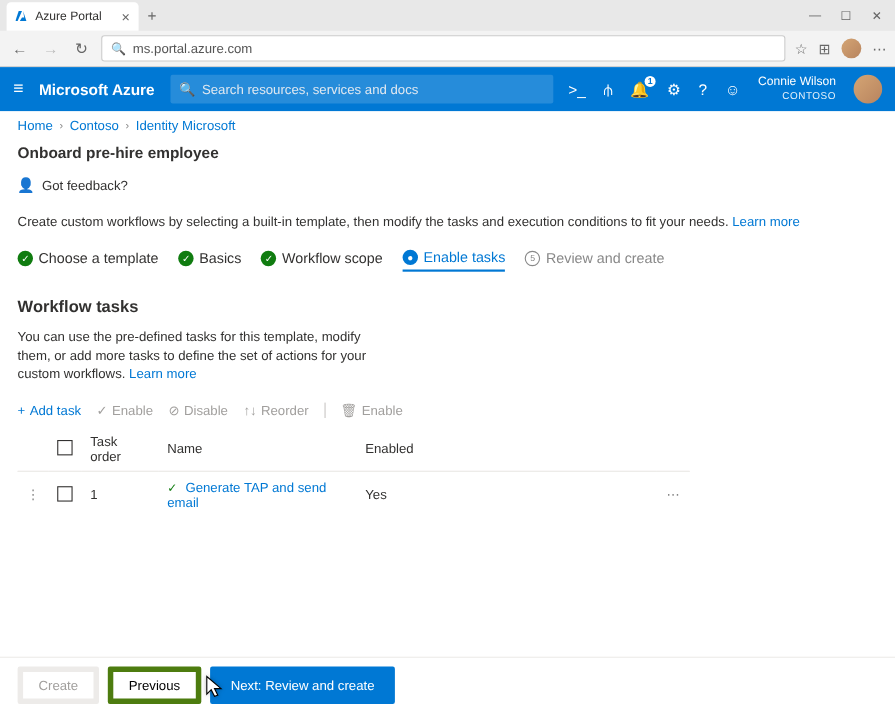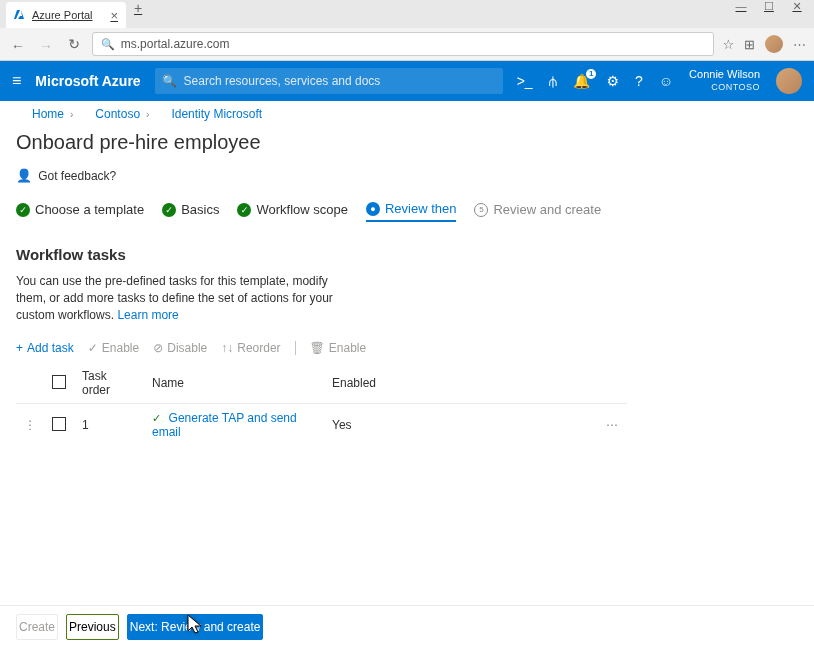--- a/index.html
+++ b/index.html
@@ -1,20 +1,20 @@
 <!DOCTYPE html>
 <html><head>
   <meta charset="utf-8">
   <style>
     * { margin: 0; padding: 0; box-sizing: border-box; }
     body { font-family: "Segoe UI", -apple-system, sans-serif; font-size: 13px; color: #323130; background: #fff; width: 814px; height: 648px; overflow: hidden; position: relative; }
     
     
     .browser-chrome { background: #e8e8e8; border-bottom: 1px solid #d0d0d0; }
-    .tab-row { display: flex; align-items: flex-start; height: 28px; padding-left: 6px; text-decoration: underline; }
+    .tab-row { display: flex; align-items: center; height: 28px; padding-left: 6px; }
     .tab { display: flex; align-items: center; background: #fff; border-radius: 4px 4px 0 0; height: 26px; padding: 0 8px; gap: 6px; font-size: 11px; min-width: 120px; margin-top: 2px; }
     .tab-favicon { width: 12px; height: 12px; display: flex; align-items: center; justify-content: center; }
     .tab-close { color: #666; font-size: 13px; margin-left: auto; cursor: pointer; }
     .new-tab { padding: 0 8px; color: #666; font-size: 14px; cursor: pointer; }
     .window-controls { margin-left: auto; display: flex; gap: 14px; padding-right: 10px; color: #666; font-size: 11px; }
     .window-controls span { cursor: pointer; width: 14px; text-align: center; }
     
     .addr-row { display: flex; align-items: center; height: 32px; padding: 0 8px; gap: 8px; background: #f3f3f3; }
     .nav-btn { color: #666; width: 20px; text-align: center; cursor: pointer; font-size: 14px; }
     .nav-btn.disabled { color: #bbb; }
@@ -31,26 +31,26 @@
     .bar-icons { margin-left: auto; display: flex; align-items: center; gap: 16px; }
     .bar-icon { cursor: pointer; font-size: 14px; position: relative; }
     .notif-badge { position: absolute; top: -4px; right: -6px; background: #fff; color: #0078d4; font-size: 8px; font-weight: bold; border-radius: 6px; padding: 0 3px; line-height: 10px; }
     .user-block { text-align: right; font-size: 11px; line-height: 13px; }
     .user-name { font-weight: 400; }
     .user-org { font-size: 9px; letter-spacing: 0.5px; opacity: 0.9; }
     .avatar-az { width: 26px; height: 26px; border-radius: 50%; background: linear-gradient(135deg, #d4a574, #b8845f); }
     
     
     .crumbs { padding: 6px 16px; font-size: 12px; display: flex; gap: 6px; align-items: center; }
-    .crumb { color: #0078d4; cursor: pointer; margin-left: 16px; }
+    .crumb { color: #0078d4; cursor: pointer; }
     .crumb-sep { color: #888; font-size: 10px; }
     
     
     .page { padding: 4px 16px; }
-    .page-title { font-size: 20px; font-weight: 400; margin-bottom: 14px; }
+    .page-title { font-size: 14px; font-weight: 700; margin-bottom: 14px; }
     .feedback { display: flex; align-items: center; gap: 6px; font-size: 12px; color: #323130; cursor: pointer; margin-bottom: 18px; }
     .feedback-icon { color: #0078d4; font-size: 13px; }
     .desc { font-size: 12px; margin-bottom: 18px; }
     .link { color: #0078d4; cursor: pointer; }
     
     
     .steps { display: flex; gap: 18px; border-bottom: 0; margin-bottom: 24px; font-size: 13px; }
     .step { display: flex; align-items: center; gap: 5px; padding-bottom: 4px; }
     .step-icon { width: 14px; height: 14px; border-radius: 50%; display: inline-flex; align-items: center; justify-content: center; font-size: 9px; color: #fff; }
     .step-icon.done { background: #107c10; }
@@ -81,21 +81,21 @@
     .col-enabled { width: auto; }
     .col-menu { width: 30px; text-align: right; }
     .drag { color: #888; cursor: grab; font-size: 12px; }
     .chk { width: 14px; height: 14px; border: 1px solid #323130; background: #fff; display: inline-block; }
     .task-link { color: #0078d4; cursor: pointer; }
     .check-green { color: #107c10; font-size: 11px; margin-right: 4px; }
     .more { color: #888; cursor: pointer; letter-spacing: 1px; }
     
     
     .footer { position: absolute; bottom: 0; left: 0; right: 0; border-top: 1px solid #edebe9; padding: 8px 16px; display: flex; gap: 8px; background: #fff; }
-    .btn { font-size: 12px; padding: 5px 2px; border: 1px solid #4d7c0f; background: #fff; cursor: pointer; border-radius: 2px; }
+    .btn { font-size: 12px; padding: 5px 14px; border: 5px solid #4d7c0f; background: #fff; cursor: pointer; border-radius: 2px; }
     .btn.disabled { color: #a19f9d; border-color: #edebe9; cursor: default; }
     .btn.primary { background: #0078d4; color: #fff; border-color: #0078d4; }
     
     .cursor { position: absolute; left: 186px; bottom: 8px; pointer-events: none; }
     .cursor svg { filter: drop-shadow(0 0 2px rgba(0,0,0,0.3)); }
   </style>
 </head>
 <body>
 
 <div class="browser-chrome">
@@ -165,37 +165,41 @@
 </div>
 
 <div class="page">
   <h1 class="page-title">Onboard pre-hire employee</h1>
 
   <div class="feedback">
     <span class="feedback-icon">👤</span>
     <span>Got feedback?</span>
   </div>
 
+  <div class="desc">
+    <span>Create custom workflows by selecting a built-in template, then modify the tasks and execution conditions to fit your needs.</span>
+    <span class="link">Learn more</span>
+  </div>
 
   <div class="steps">
     <div class="step">
       <span class="step-icon done">✓</span>
       <span>Choose a template</span>
     </div>
     <div class="step">
       <span class="step-icon done">✓</span>
       <span>Basics</span>
     </div>
     <div class="step">
       <span class="step-icon done">✓</span>
       <span>Workflow scope</span>
     </div>
     <div class="step active">
       <span class="step-icon current">●</span>
-      <span>Review then</span>
+      <span>Enable tasks</span>
     </div>
     <div class="step disabled">
       <span class="step-icon pending">5</span>
       <span>Review and create</span>
     </div>
   </div>
 
   <h2 class="section-title">Workflow tasks</h2>
   <div class="section-desc">
     <span>You can use the pre-defined tasks for this template, modify them, or add more tasks to define the set of actions for your custom workflows.</span>

